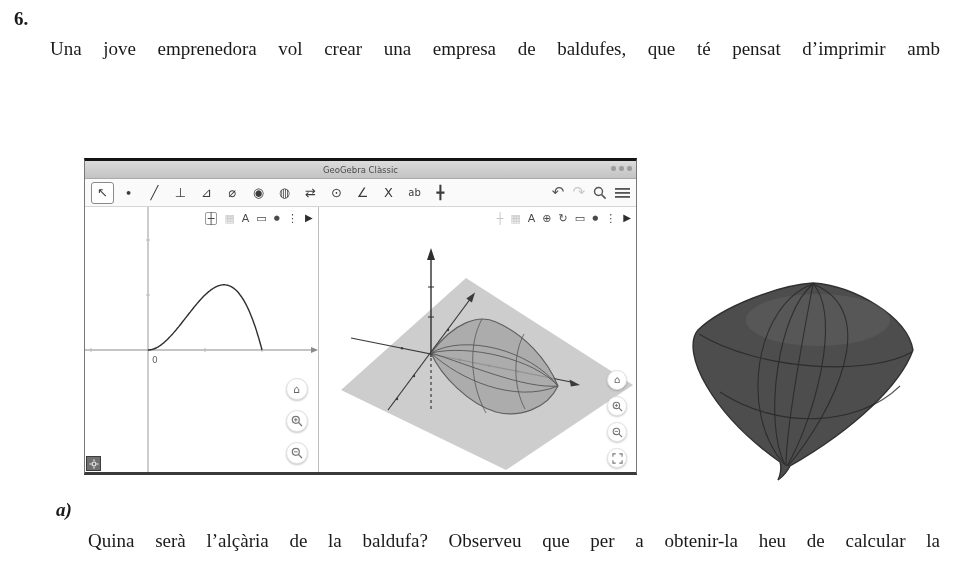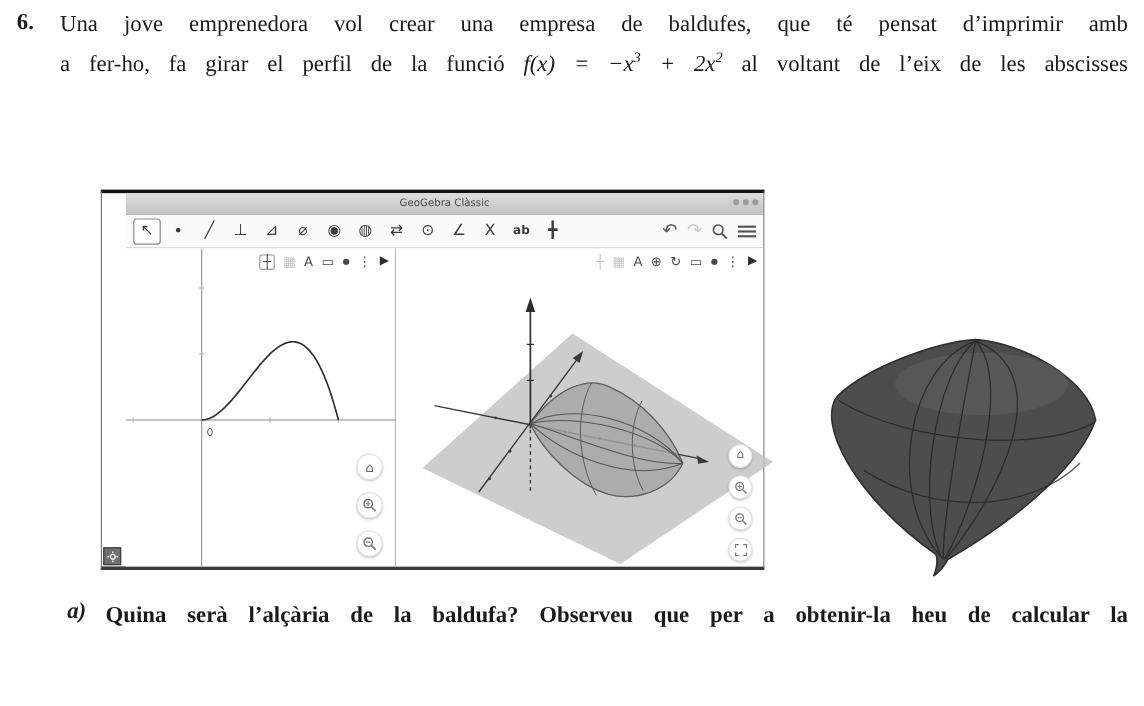--- a/index.html
+++ b/index.html
@@ -4,45 +4,45 @@
 <style>
   html,body{margin:0;padding:0;}
   body{
     width:953px;height:588px;position:relative;background:#ffffff;
     font-family:"Liberation Serif", serif;color:#1a1a1a;overflow:hidden;
   }
   .abs{position:absolute;}
   
   .qnum{left:14px;top:8px;font-size:19px;font-weight:bold;}
   .qtext{left:50px;top:8px;width:890px;font-size:19px;line-height:26.5px;}
-  .jline{text-align:justify;text-align-last:justify;}
+  .jline{text-align:justify;text-align-last:justify;margin-top:28px;}
   .jlast{text-align:justify;text-align-last:left;}
   .fml{font-style:italic;}
   .fml sup{font-size:12px;font-style:italic;}
   
   .palabel{left:56px;top:499px;font-size:19px;font-weight:bold;font-style:italic;}
-  .patext{left:88px;top:499px;width:852px;font-size:19px;line-height:27px;font-weight:bold;}
+  .patext{left:88px;top:499px;width:852px;font-size:19px;line-height:27px;}
   .points{left:88px;top:588px;font-family:"Liberation Sans",sans-serif;font-size:17px;color:#222;}
   
   .gg{left:84px;top:158px;width:553px;height:317px;box-sizing:border-box;
       border-left:1px solid #777;border-right:1px solid #777;
-      border-top:3px solid #141414;border-bottom:3px solid #3a3a3a;background:#fff;padding-left:20px;}
+      border-top:3px solid #141414;border-bottom:3px solid #3a3a3a;background:#fff;}
   .titlebar{height:17px;background:linear-gradient(#dcdcdc,#c3c3c3);border-bottom:1px solid #aaa;
       display:flex;align-items:center;justify-content:center;position:relative;}
   .titlebar .title{font-family:"DejaVu Sans",sans-serif;font-size:8.5px;color:#4a4a4a;}
   .winctrls{position:absolute;right:4px;top:5px;display:flex;gap:3px;}
   .winctrls i{width:5px;height:5px;border-radius:2px;background:#9d9d9d;display:block;}
   .ggtoolbar{height:28px;background:#fafafa;border-bottom:1px solid #d5d5d5;
       display:flex;align-items:center;padding:0 6px;box-sizing:border-box;}
   .tools{display:flex;gap:3px;align-items:center;flex:1;}
   button.tool{width:23px;height:22px;border:none;background:transparent;padding:0;
       display:flex;align-items:center;justify-content:center;cursor:pointer;}
   button.tool.sel{border:1px solid #8a8a8a;border-radius:3px;background:#fff;}
   .icon{font-family:"DejaVu Sans",sans-serif;font-size:13px;color:#3c3c3c;line-height:1;}
-  .icon.small{font-size:10px;font-weight:bold;}
+  .icon.small{font-size:10px;}
   .tbright{display:flex;gap:8px;align-items:center;}
   .tbright .icon{font-size:15px;color:#555;}
   .icon.disabled{color:#c9c9c9;}
   .content{display:flex;height:265px;}
   .panel{position:relative;background:#fff;}
   .p2d{width:233px;border-right:1px solid #bdbdbd;}
   .p3d{width:318px;}
   .stylebar{position:absolute;top:2px;right:5px;display:flex;gap:7px;align-items:center;z-index:3;
       height:18px;}
   .stylebar .icon{font-size:11px;color:#4a4a4a;cursor:pointer;}
@@ -59,21 +59,20 @@
   .navbtn .icon{font-size:11px;color:#666;}
   .settingsbtn{position:absolute;left:1px;bottom:1px;width:15px;height:15px;background:#707070;
       border:1px solid #3c3c3c;display:flex;align-items:center;justify-content:center;cursor:pointer;z-index:4;}
 </style>
 </head>
 <body>
 
 <div class="abs qnum">6.</div>
 <div class="abs qtext">
   <div class="jline">Una jove emprenedora vol crear una empresa de baldufes, que té pensat d’imprimir amb</div>
-  <div class="jline"><span>a fer-ho, fa girar el perfil de la funció </span><span class="fml"><span>f(x) = −x</span><sup>3</sup><span> + 2x</span><sup>2</sup></span><span> al voltant de l’eix de les abscisses</span></div>
 </div>
 
 <div class="abs gg">
   <div class="titlebar">
     <span class="title">GeoGebra Clàssic</span>
     <span class="winctrls">
       <i></i>
       <i></i>
       <i></i>
     </span>

